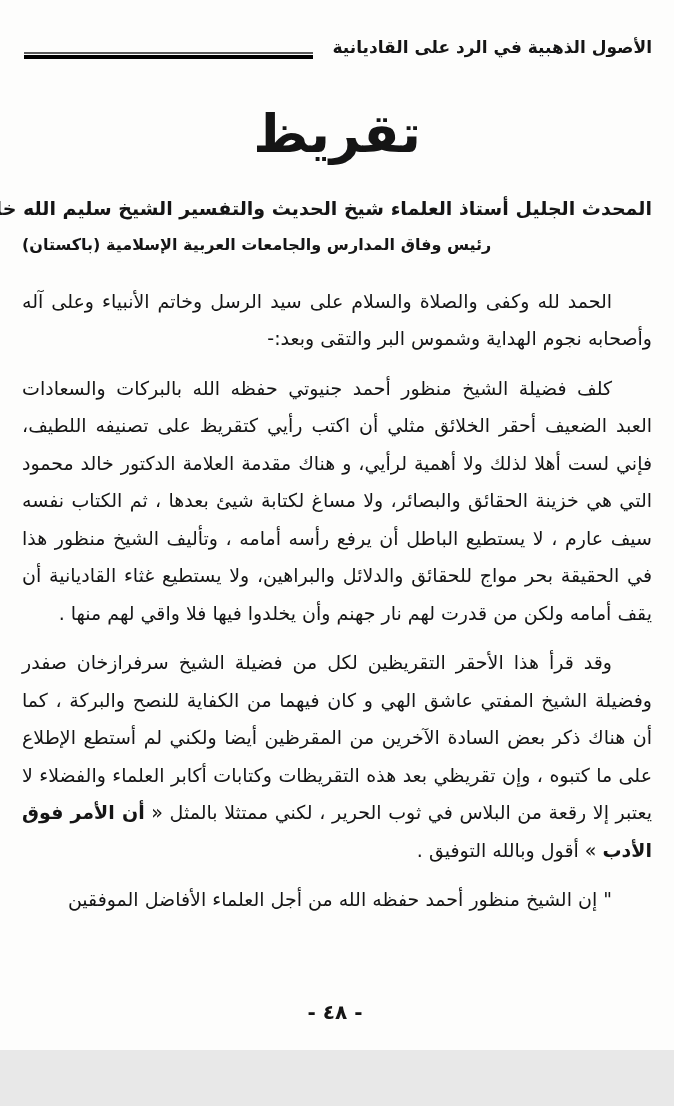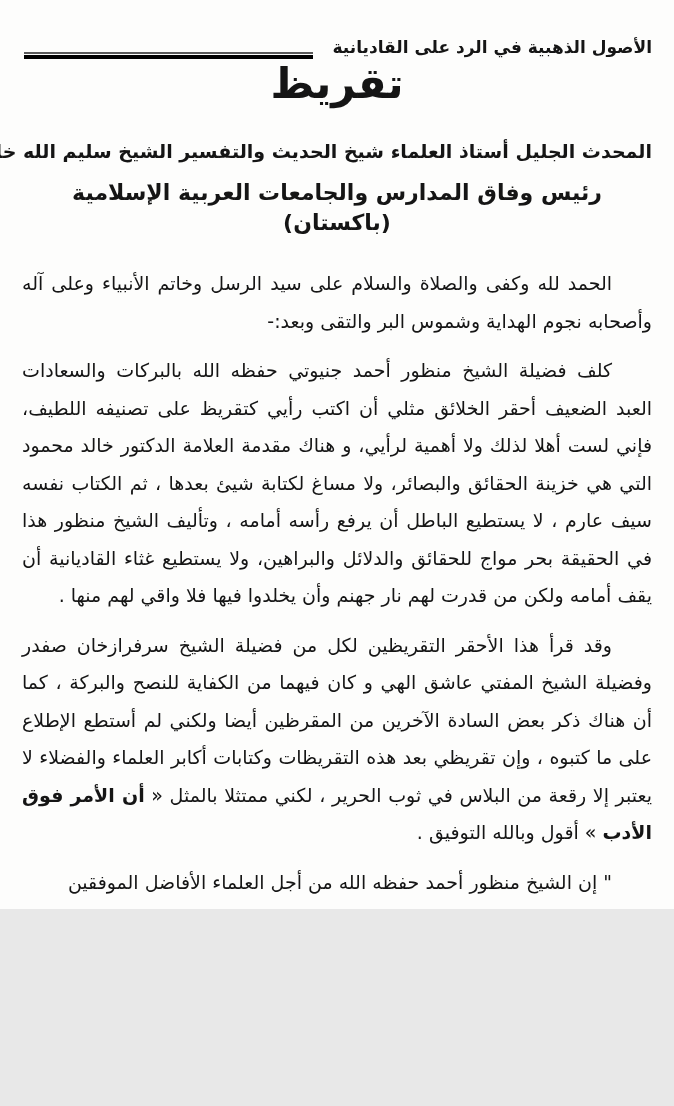--- a/index.html
+++ b/index.html
@@ -1,19 +1,19 @@
 <!DOCTYPE html>
 <html lang="ar"><head>
 <meta charset="utf-8">
 <style>
   html, body { margin: 0; padding: 0; background: #e8e8e8; }
   .page {
     position: relative;
     width: 674px;
-    height: 909px;
+    height: 1050px;
     margin: 0 auto;
     background: #fdfdfc;
     box-sizing: border-box;
     padding: 0 22px;
     direction: rtl;
     font-family: "DejaVu Sans", sans-serif;
     color: #151515;
     overflow: hidden;
   }
   
@@ -33,36 +33,37 @@
     margin-left: 2px;
     margin-right: 20px;
     padding-bottom: 1px;
   }
   .rule-thin  { height: 2px; background: #5a5a5a; }
   .rule-thick { height: 4px; background: #000; margin-top: 1px; }
 
   
   .doc-title {
     text-align: center;
-    font-size: 42px;
+    font-size: 53px;
     font-weight: bold;
+    margin-top: 44px;
     line-height: 1.15;
     letter-spacing: 1px;
   }
   .subtitle1 {
     text-align: center;
     font-size: 19px;
     font-weight: bold;
     margin-top: 30px;
     white-space: nowrap;
     line-height: 1.4;
   }
   .subtitle2 {
-    text-align: center;
-    font-size: 22px;
+    text-align: left;
+    font-size: 16px;
     font-weight: bold;
     margin-top: 13px;
     line-height: 1.4;
   }
 
   
   .body-text {
     margin-top: 26px;
     font-size: 19px;
     line-height: 37.5px;

